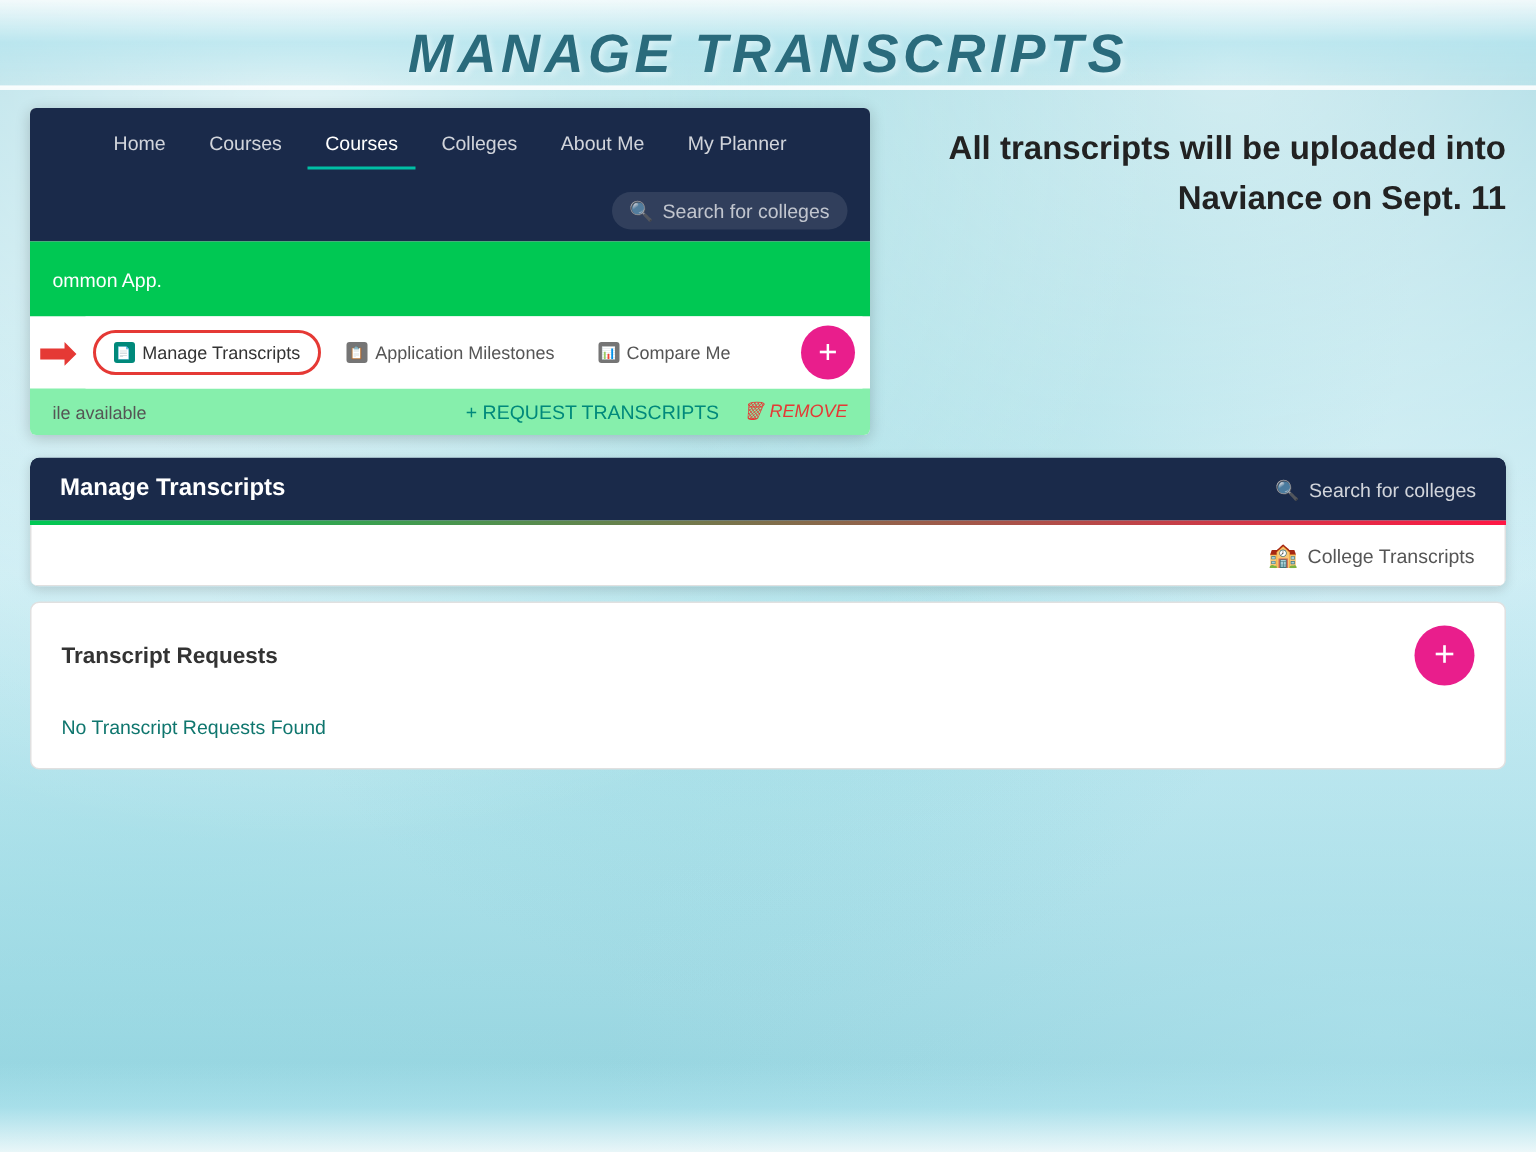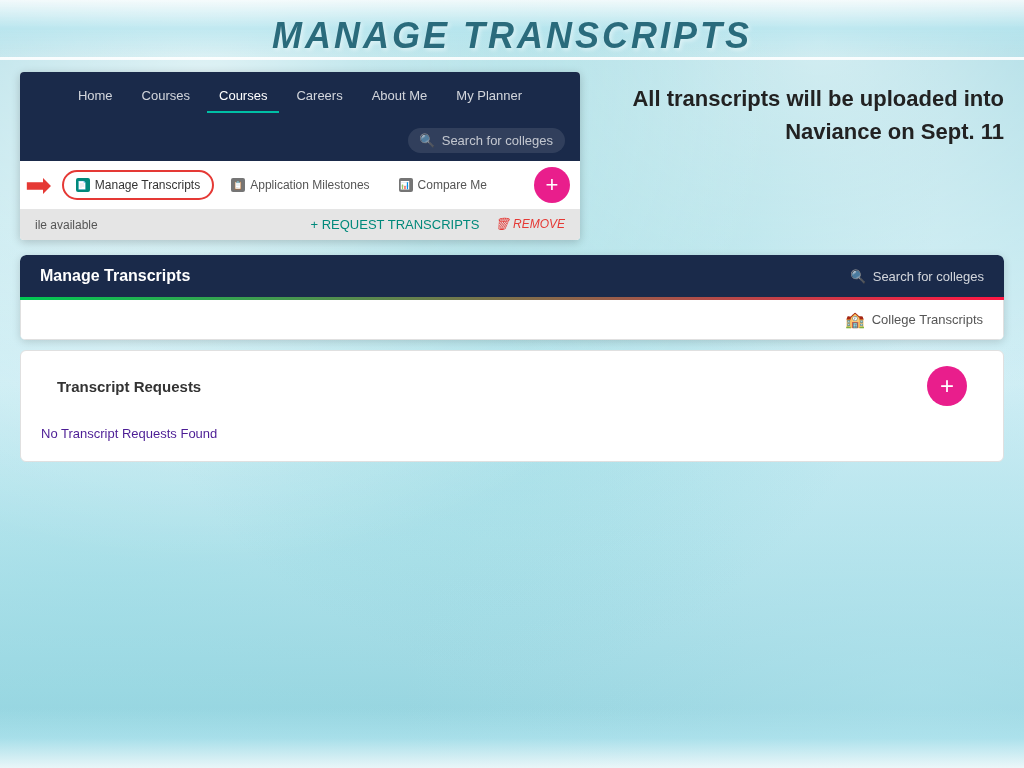--- a/index.html
+++ b/index.html
@@ -224,21 +224,21 @@
       color: white;
       font-size: 22px;
       font-weight: 300;
       margin-left: auto;
       cursor: pointer;
       line-height: 1;
     }
 
     
     .bottom-bar {
-      background: #e5e5e5;
+      background: #86efac;
       padding: 8px 15px;
       display: flex;
       align-items: center;
       gap: 10px;
       font-size: 12px;
       color: #555;
     }
 
     .bottom-bar-right {
       margin-left: auto;
@@ -333,21 +333,21 @@
 
     
     .transcript-panel {
       background: #fff;
       border: 1px solid #e0e0e0;
       border-radius: 6px;
       overflow: hidden;
     }
 
     .transcript-header {
-      padding: 15px 36px;
+      padding: 15px 20px;
       display: flex;
       align-items: center;
       justify-content: space-between;
     }
 
     .transcript-title {
       font-size: 15px;
       font-weight: bold;
       color: #333;
     }
@@ -361,21 +361,21 @@
       align-items: center;
       justify-content: center;
       color: white;
       font-size: 24px;
       cursor: pointer;
       line-height: 1;
     }
 
     .transcript-empty {
       padding: 5px 20px 20px;
-      color: #4c1d95;
+      color: #0f766e;
       font-size: 13px;
     }
   </style>
 </head>
 <body>
 
 <div class="bg-watercolor"></div>
 <div class="torn-top"></div>
 <div class="torn-bottom"></div>
 
@@ -386,32 +386,35 @@
   <div class="two-column">
 
     <div class="screenshot-area">
 
       <div class="naviance-wrapper">
 
         <div class="nav-bar">
           <a class="nav-item">Home</a>
           <a class="nav-item">Courses</a>
           <a class="nav-item active">Courses</a>
-          <a class="nav-item">Careers</a>
+          <a class="nav-item">Colleges</a>
           <a class="nav-item">About Me</a>
           <a class="nav-item">My Planner</a>
         </div>
 
         <div class="search-bar-section">
           <div class="search-input-mock">
             <span>🔍</span>
             <span>Search for colleges</span>
           </div>
         </div>
 
+        <div class="green-banner">
+          <span class="green-banner-text">ommon App.</span>
+        </div>
 
         <div style="display:flex; align-items:center; background:#fff; padding: 0 5px;">
 
           <div class="arrow-container">
             <span class="red-arrow">➡</span>
           </div>
 
           <div class="tabs-row" style="flex:1; border:none; padding: 6px 5px;">
 
             <div class="tab-item highlighted">

